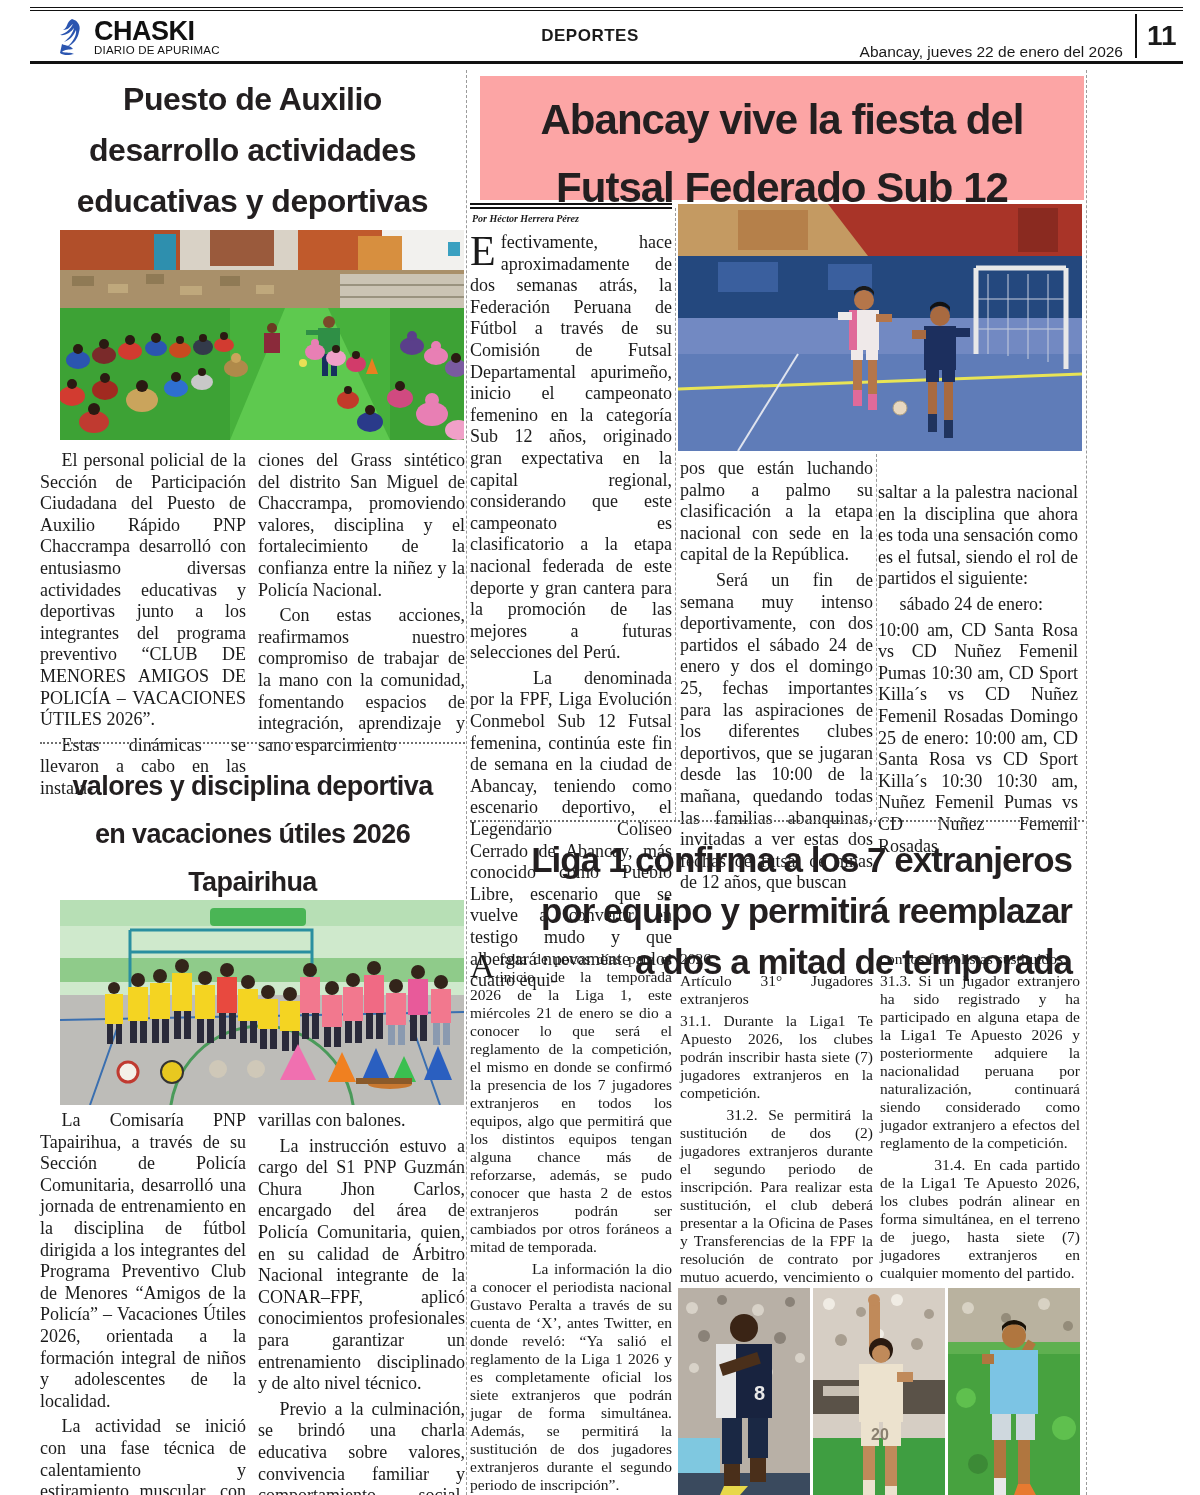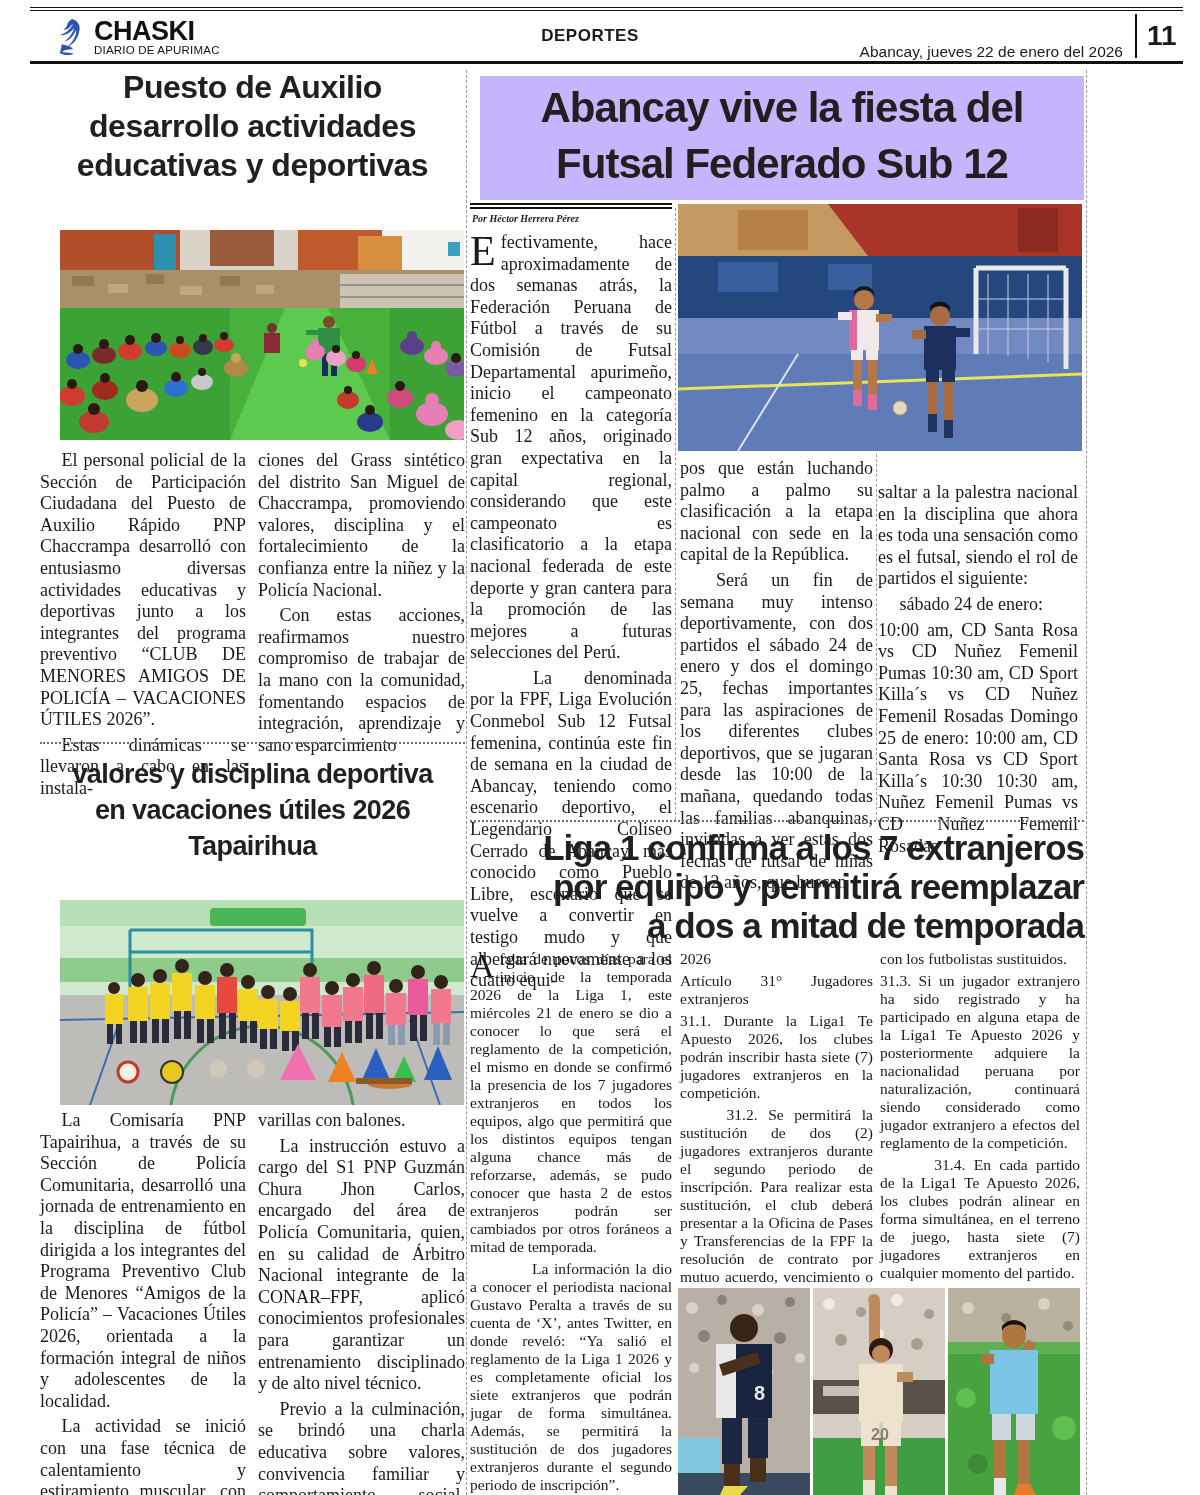--- a/index.html
+++ b/index.html
@@ -13,21 +13,21 @@
               line-height:26px;color:#111;letter-spacing:-0.5px;}
   .brand-sub{font-family:"Liberation Sans",sans-serif;font-size:11.5px;color:#111;letter-spacing:0.2px;}
   .section-name{position:absolute;left:430px;width:260px;top:15px;text-align:center;
                 font-family:"Liberation Sans",sans-serif;font-weight:bold;font-size:17px;letter-spacing:0.5px;}
   .hdr-right{position:absolute;right:2px;top:0;height:100%;display:flex;align-items:center;}
   .date{font-family:"Liberation Sans",sans-serif;font-size:15.5px;margin-top:32px;}
   .hdr-div{width:2px;height:44px;background:#111;margin:0 10px 0 12px;}
   .pageno{font-family:"Liberation Sans",sans-serif;font-weight:bold;font-size:28px;width:34px;}
   
   .headline{color:#231f20;font-family:"Liberation Sans",sans-serif;font-weight:bold;text-align:center;}
-  .headline p{margin:0;text-indent:0;}
+  .headline p{margin:12px;text-indent:0;}
   .bodycol{font-size:18px;line-height:21.6px;text-align:justify;}
   .bodycol p{margin:0 0 4px 0;text-indent:1.2em;}
   .cont p:first-child{text-indent:0;}
   .lead{text-indent:0 !important;}
   .dropcap{float:left;font-size:42px;line-height:34px;padding:2px 5px 0 0;font-weight:normal;}
   .sep{border-top:2px dotted #6f6f6f;}
   .vdash{position:absolute;width:0;border-left:1px dashed #9a9a9a;}
   svg{display:block;}
   
   .left-sec{position:absolute;left:40px;top:62px;width:425px;height:1433px;}
@@ -35,21 +35,21 @@
   .a1-photo{position:absolute;top:168px;left:20px;}
   .a1-col1{position:absolute;top:388px;left:0;width:206px;}
   .a1-col2{position:absolute;top:388px;left:218px;width:207px;}
   .sep1{position:absolute;top:680px;left:0;width:100%;}
   .a2-title{position:absolute;top:694px;left:0;width:100%;font-size:27px;line-height:36px;letter-spacing:-0.6px;}
   .a2-photo{position:absolute;top:838px;left:20px;}
   .a2-col1{position:absolute;top:1048px;left:0;width:206px;}
   .a2-col2{position:absolute;top:1048px;left:218px;width:207px;}
   
   .right-sec{position:absolute;left:470px;top:62px;width:614px;height:1433px;}
-  .f-title{position:absolute;top:14px;left:10px;width:604px;height:124px;background:#c4b5fd;
+  .f-title{position:absolute;top:14px;left:10px;width:604px;height:124px;background:#fca5a5;
            font-size:42px;line-height:56px;letter-spacing:-1px;padding-top:4px;box-sizing:border-box;}
   .f-rule{position:absolute;top:141px;left:0;width:202px;border-top:6px double #111;}
   .f-byline{position:absolute;top:151px;left:2px;font-style:italic;font-weight:bold;font-size:10px;}
   .f-photo{position:absolute;top:142px;left:208px;}
   .f-col1{position:absolute;top:170px;left:0;width:202px;}
   .f-col2{position:absolute;top:396px;left:210px;width:193px;}
   .f-col3{position:absolute;top:396px;left:408px;width:200px;margin-top:24px;}
   .f-col1 .plist p:first-child{text-indent:3.5em;}
   .f-col2 p:nth-child(2){text-indent:2em;}
   .f-col3 p:nth-child(3){text-indent:0;}

